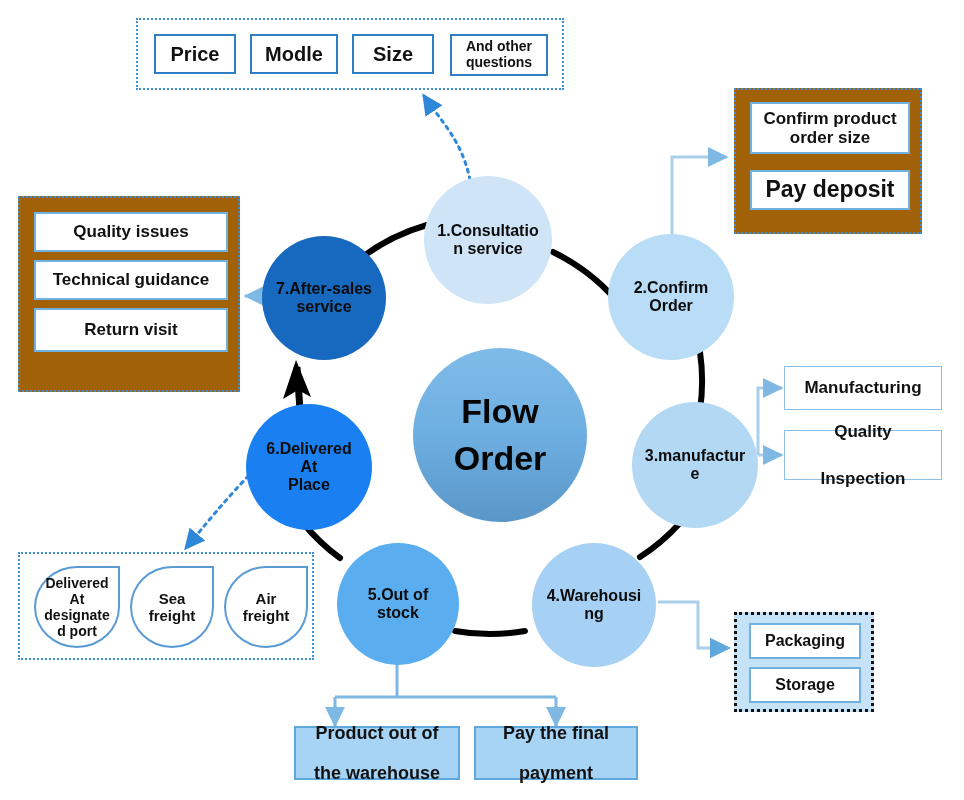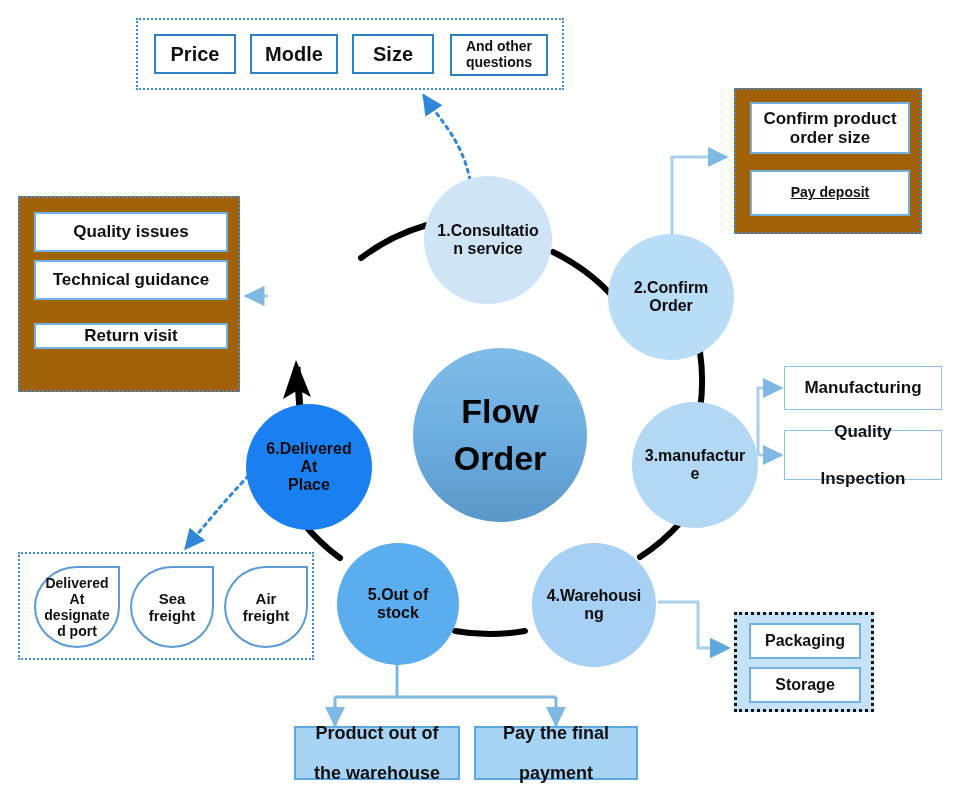--- a/index.html
+++ b/index.html
@@ -148,33 +148,33 @@
       <span>And other</span>
       <span>questions</span>
     </div>
   </div>
 
   <div class="group dotted-fill" style="left:734px;top:88px;width:188px;height:146px;">
     <div class="box thin" style="left:14px;top:12px;width:160px;height:52px;font-size:17px;flex-direction:column;border:2px solid #6fb2e2;">
       <span>Confirm product</span>
       <span>order size</span>
     </div>
-    <div class="box thin" style="left:14px;top:80px;width:160px;height:46px;font-size:14px;border:2px solid #6fb2e2;text-decoration:underline;">
+    <div class="box thin" style="left:14px;top:80px;width:160px;height:40px;font-size:23px;border:2px solid #6fb2e2;">
       <span>Pay deposit</span>
     </div>
   </div>
 
   <div class="group dotted-fill" style="left:18px;top:196px;width:222px;height:196px;">
     <div class="box thin" style="left:14px;top:62px;width:194px;height:40px;font-size:17px;border:2px solid #6fb2e2;">
       <span>Technical guidance</span>
     </div>
     <div class="box thin" style="left:14px;top:14px;width:194px;height:40px;font-size:17px;border:2px solid #6fb2e2;">
       <span>Quality issues</span>
     </div>
-    <div class="box thin" style="left:14px;top:110px;width:194px;height:26px;font-size:17px;border:2px solid #6fb2e2;margin-top:15px;">
+    <div class="box thin" style="left:14px;top:110px;width:194px;height:44px;font-size:17px;border:2px solid #6fb2e2;">
       <span>Return visit</span>
     </div>
   </div>
 
   <div class="box thin" style="left:784px;top:366px;width:158px;height:44px;font-size:17px;">
     <span>Manufacturing</span>
   </div>
   <div class="box thin" style="left:784px;top:430px;width:158px;height:50px;font-size:17px;flex-direction:column;gap:27px;">
     <span>Quality</span>
     <span>Inspection</span>
@@ -244,14 +244,18 @@
     <span>5.Out of</span>
     <span>stock</span>
   </div>
 
   <div class="node" style="left:246px;top:404px;width:126px;height:126px;background:#1a7ff0;font-size:16px;flex-direction:column;">
     <span>6.Delivered</span>
     <span>At</span>
     <span>Place</span>
   </div>
 
+  <div class="node" style="left:262px;top:236px;width:124px;height:124px;background:#1769c0;font-size:16px;flex-direction:column;">
+    <span>7.After-sales</span>
+    <span>service</span>
+  </div>
 
 </div>
 
 </body></html>

